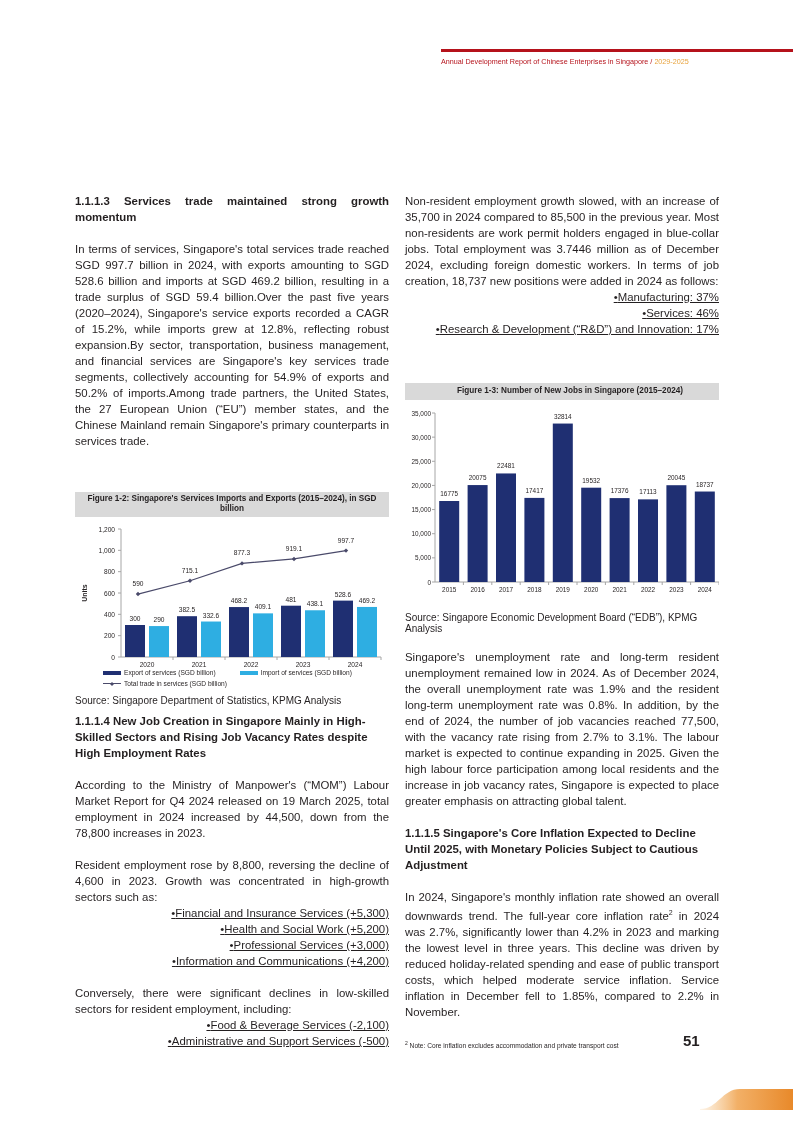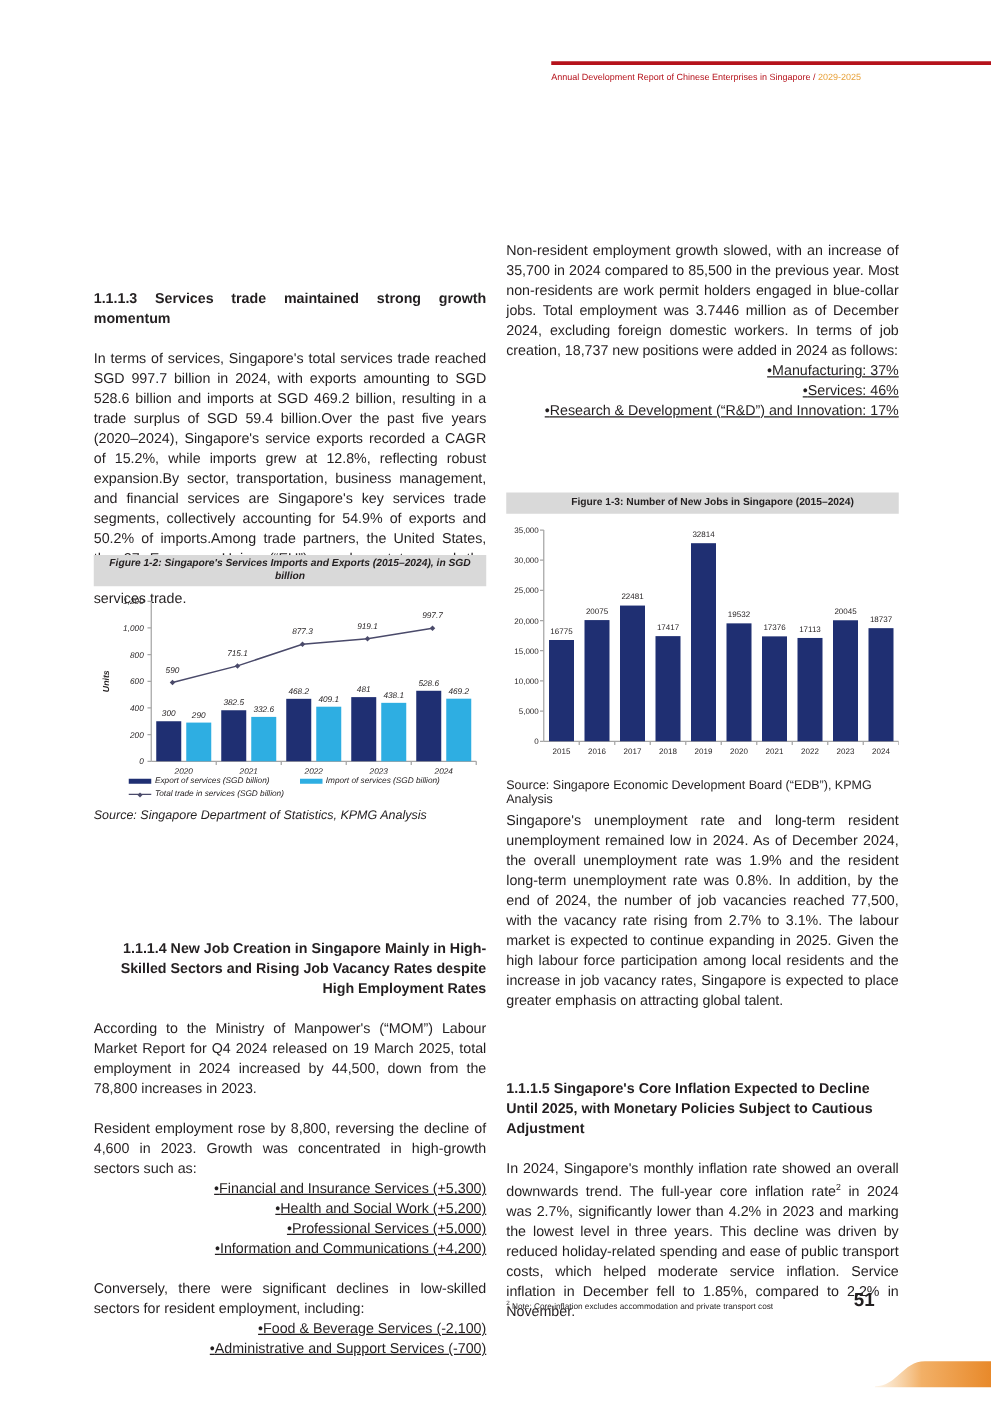--- a/index.html
+++ b/index.html
@@ -7,37 +7,37 @@
   body { position: relative; font-family: "Liberation Sans", sans-serif; color: #231f20; }
 
   .header-rule { position: absolute; left: 441px; top: 49px; width: 352px; height: 3px; background: #b5121b; }
   .header-text { position: absolute; left: 441px; top: 57px; font-size: 7.2px; color: #b5121b; white-space: nowrap; }
   .header-text .yr { color: #e8a33d; }
 
   .col { position: absolute; width: 314px; font-size: 11.4px; line-height: 16px; text-align: justify; }
   .col-left { left: 75px; top: 193px; }
   .col-right { left: 405px; top: 193px; }
 
-  .h { font-weight: bold; font-size: 11.4px; line-height: 16px; margin-top: 38px; }
+  .h { font-weight: bold; font-size: 11.4px; line-height: 16px; }
   .p { margin: 0; }
   .gap { height: 16px; }
   .bul { text-align: right; text-decoration: underline; }
   .bul::before { content: "\2022 "; }
 
   .fig { position: absolute; }
   .fig-title { background: #d9d9d9; font-weight: bold; font-size: 8.2px; text-align: center; line-height: 10px; padding: 2px 4px; }
   .fig-source { font-size: 10px; text-align: left; }
 
-  .fig1 { left: 75px; top: 444px; width: 314px; font-style: italic; }
+  .fig1 { left: 75px; top: 492px; width: 314px; }
   .fig1 .fig-title { padding: 2px 6px 3px 6px; }
   .fig1 svg { display: block; }
   .fig1 .fig-source { margin-top: 6px; }
 
   .fig2 { left: 405px; top: 383px; width: 314px; }
-  .fig2 .fig-title { padding: 3px 4px 4px 20px; margin-top: 11px; }
+  .fig2 .fig-title { padding: 3px 4px 4px 20px; }
   .fig2 svg { display: block; }
 
   .legend { font-size: 6.6px; color: #231f20; margin-left: 28px; }
   .legend .row { display: flex; align-items: center; height: 11px; }
   .legend .sw { display: inline-block; width: 18px; height: 4px; margin-right: 3px; }
   .legend .item { display: flex; align-items: center; margin-right: 24px; }
   .legend .line-sw { display: inline-block; width: 18px; height: 4px; margin-right: 3px; position: relative; }
   .legend .line-sw::before { content: ""; position: absolute; left: 0; right: 0; top: 1.5px; height: 1px; background: #4a4a6a; }
   .legend .line-sw::after { content: ""; position: absolute; left: 7px; top: 0; width: 4px; height: 4px; background: #4a4a6a; transform: rotate(45deg) scale(0.7); }
 
@@ -138,33 +138,33 @@
       <span class="item">
           <span class="line-sw"></span>
           <span>Total trade in services (SGD billion)</span>
         </span>
     </div>
   </div>
   <div class="fig-source">Source: Singapore Department of Statistics, KPMG Analysis</div>
 </div>
 
 <div class="col" style="left:75px; top:713px;">
-  <div class="h" style="text-align:right;">1.1.1.4 New Job Creation in Singapore Mainly in High-Skilled Sectors and Rising Job Vacancy Rates despite High Employment Rates</div>
+  <div class="h" style="text-align:left;">1.1.1.4 New Job Creation in Singapore Mainly in High-Skilled Sectors and Rising Job Vacancy Rates despite High Employment Rates</div>
   <div class="gap"></div>
   <p class="p">According to the Ministry of Manpower's (“MOM”) Labour Market Report for Q4 2024 released on 19 March 2025, total employment in 2024 increased by 44,500, down from the 78,800 increases in 2023.</p>
   <div class="gap"></div>
   <p class="p">Resident employment rose by 8,800, reversing the decline of 4,600 in 2023. Growth was concentrated in high-growth sectors such as:</p>
   <div class="bul">Financial and Insurance Services (+5,300)</div>
   <div class="bul">Health and Social Work (+5,200)</div>
-  <div class="bul">Professional Services (+5,000)</div>
+  <div class="bul">Professional Services (+3,000)</div>
   <div class="bul">Information and Communications (+4,200)</div>
   <div class="gap"></div>
   <p class="p">Conversely, there were significant declines in low-skilled sectors for resident employment, including:</p>
   <div class="bul">Food &amp; Beverage Services (-2,100)</div>
-  <div class="bul">Administrative and Support Services (-700)</div>
+  <div class="bul">Administrative and Support Services (-500)</div>
 </div>
 
 <div class="col col-right">
   <p class="p">Non-resident employment growth slowed, with an increase of 35,700 in 2024 compared to 85,500 in the previous year. Most non-residents are work permit holders engaged in blue-collar jobs. Total employment was 3.7446 million as of December 2024, excluding foreign domestic workers. In terms of job creation, 18,737 new positions were added in 2024 as follows:</p>
   <div class="bul">Manufacturing: 37%</div>
   <div class="bul">Services: 46%</div>
   <div class="bul">Research &amp; Development (“R&amp;D”) and Innovation: 17%</div>
 </div>
 
 <div class="fig fig2">

